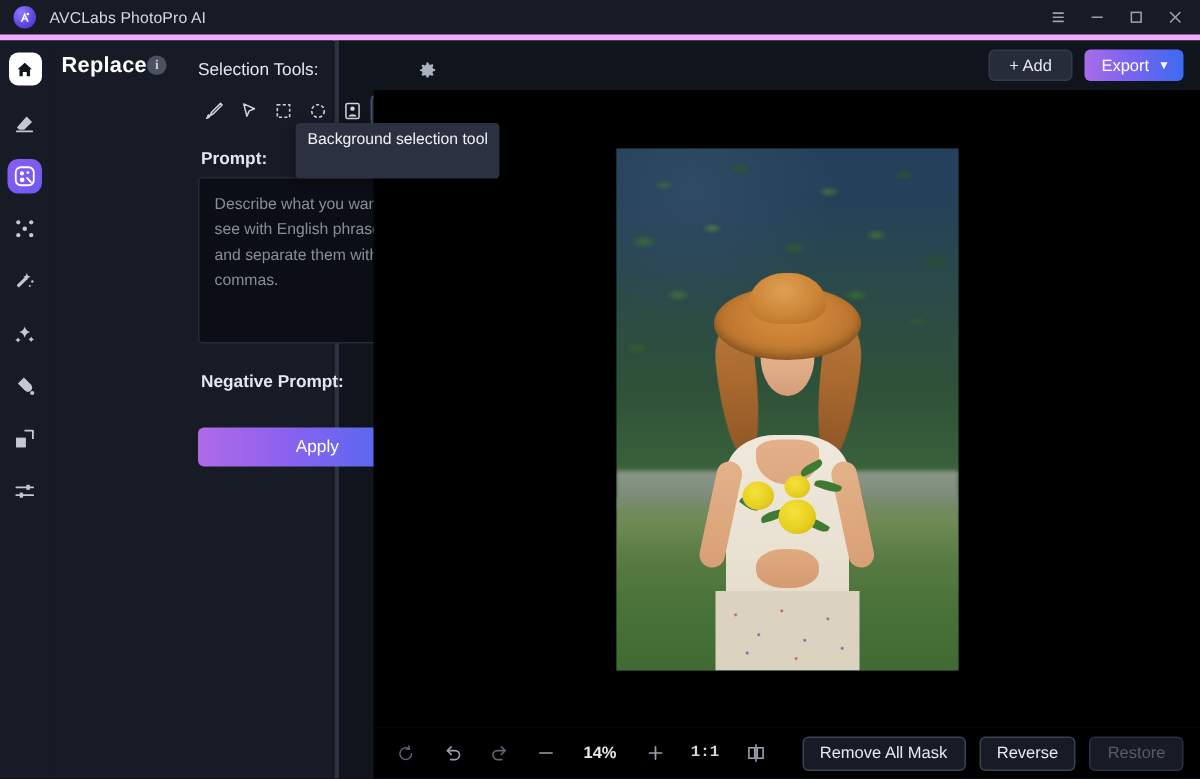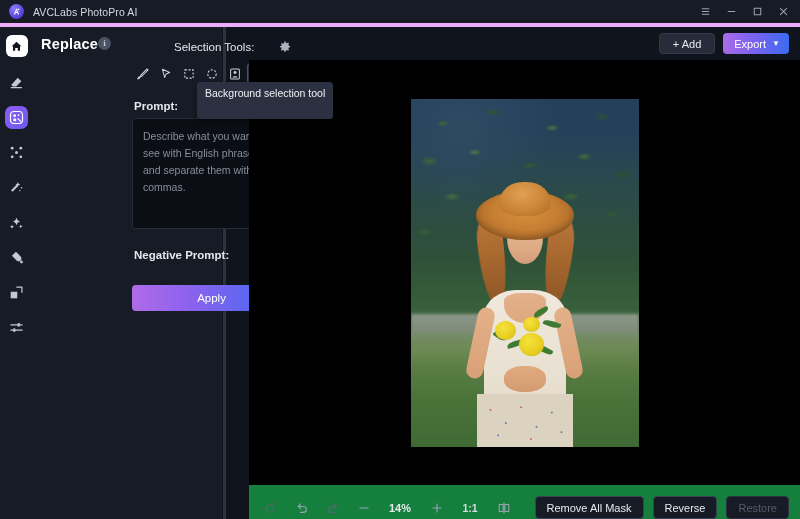--- a/index.html
+++ b/index.html
@@ -89,21 +89,21 @@
   .info-dot {
     margin-left: auto;
     width: 13px; height: 13px; border-radius: 50%;
     background: #4b5363; color: #c7cdd8;
     font-size: 9px; font-weight: bold; font-family: "Liberation Serif", serif;
     display: flex; align-items: center; justify-content: center;
     line-height: 1;
   }
   .panel-body { padding: 0 9px; flex: 1 1 auto; position: relative; }
 
-  .sec-row { display: flex; align-items: center; height: 26px; margin-top: 7px; margin-left: 42px; }
+  .sec-row { display: flex; align-items: center; height: 26px; margin-top: 7px; }
   .sec-label { font-size: 11.5px; color: #e4e7ec; }
   .gear { margin-left: auto; color: #aab1bf; display: flex; }
 
   .tools {
     display: flex; align-items: center; gap: 2px; margin-top: 3px;
   }
   .tool {
     width: 21px; height: 21px; border-radius: 4px;
     display: flex; align-items: center; justify-content: center;
     color: #cfd5df;
@@ -329,33 +329,33 @@
   }
   .photo .lf1 { left: 44px; top: 2px;  width: 16px; height: 6px; transform: rotate(-25deg); }
   .photo .lf2 { left: 54px; top: 14px; width: 18px; height: 6px; transform: rotate(20deg); }
   .photo .lf3 { left: 18px; top: 34px; width: 16px; height: 6px; transform: rotate(-15deg); }
   .photo .lf4 { left: 4px;  top: 26px; width: 14px; height: 6px; transform: rotate(35deg); }
   .photo .lf5 { left: 48px; top: 40px; width: 16px; height: 6px; transform: rotate(30deg); }
 
   
   .bottom {
     height: 34px; min-height: 34px;
-    background: #15803d;
-    display: flex; align-items: flex-end;
+    background: #000000;
+    display: flex; align-items: center;
     padding: 0 11px 0 0;
     margin-left: 6px;
   }
   .zoom-group {
     display: flex; align-items: center; gap: 0px;
     padding-left: 6px;
   }
   .zbtn {
     width: 31px; height: 22px;
     display: flex; align-items: center; justify-content: center;
-    color: #99a1b0; font-size: 12px;
+    color: #99a1b0; font-size: 12px; font-family: Liberation Mono, monospace;
   }
   .zbtn.dim { color: #5c6475; }
   .zval {
     min-width: 42px; text-align: center;
     color: #e6e9ef; font-size: 11px; font-weight: bold;
   }
   .zbtn.ratio { font-size: 10.5px; font-weight: bold; color: #d6dae3; width: 36px; }
   .bottom-spacer { flex: 1 1 auto; }
   .bbtn {
     height: 23px; padding: 0 11px;

